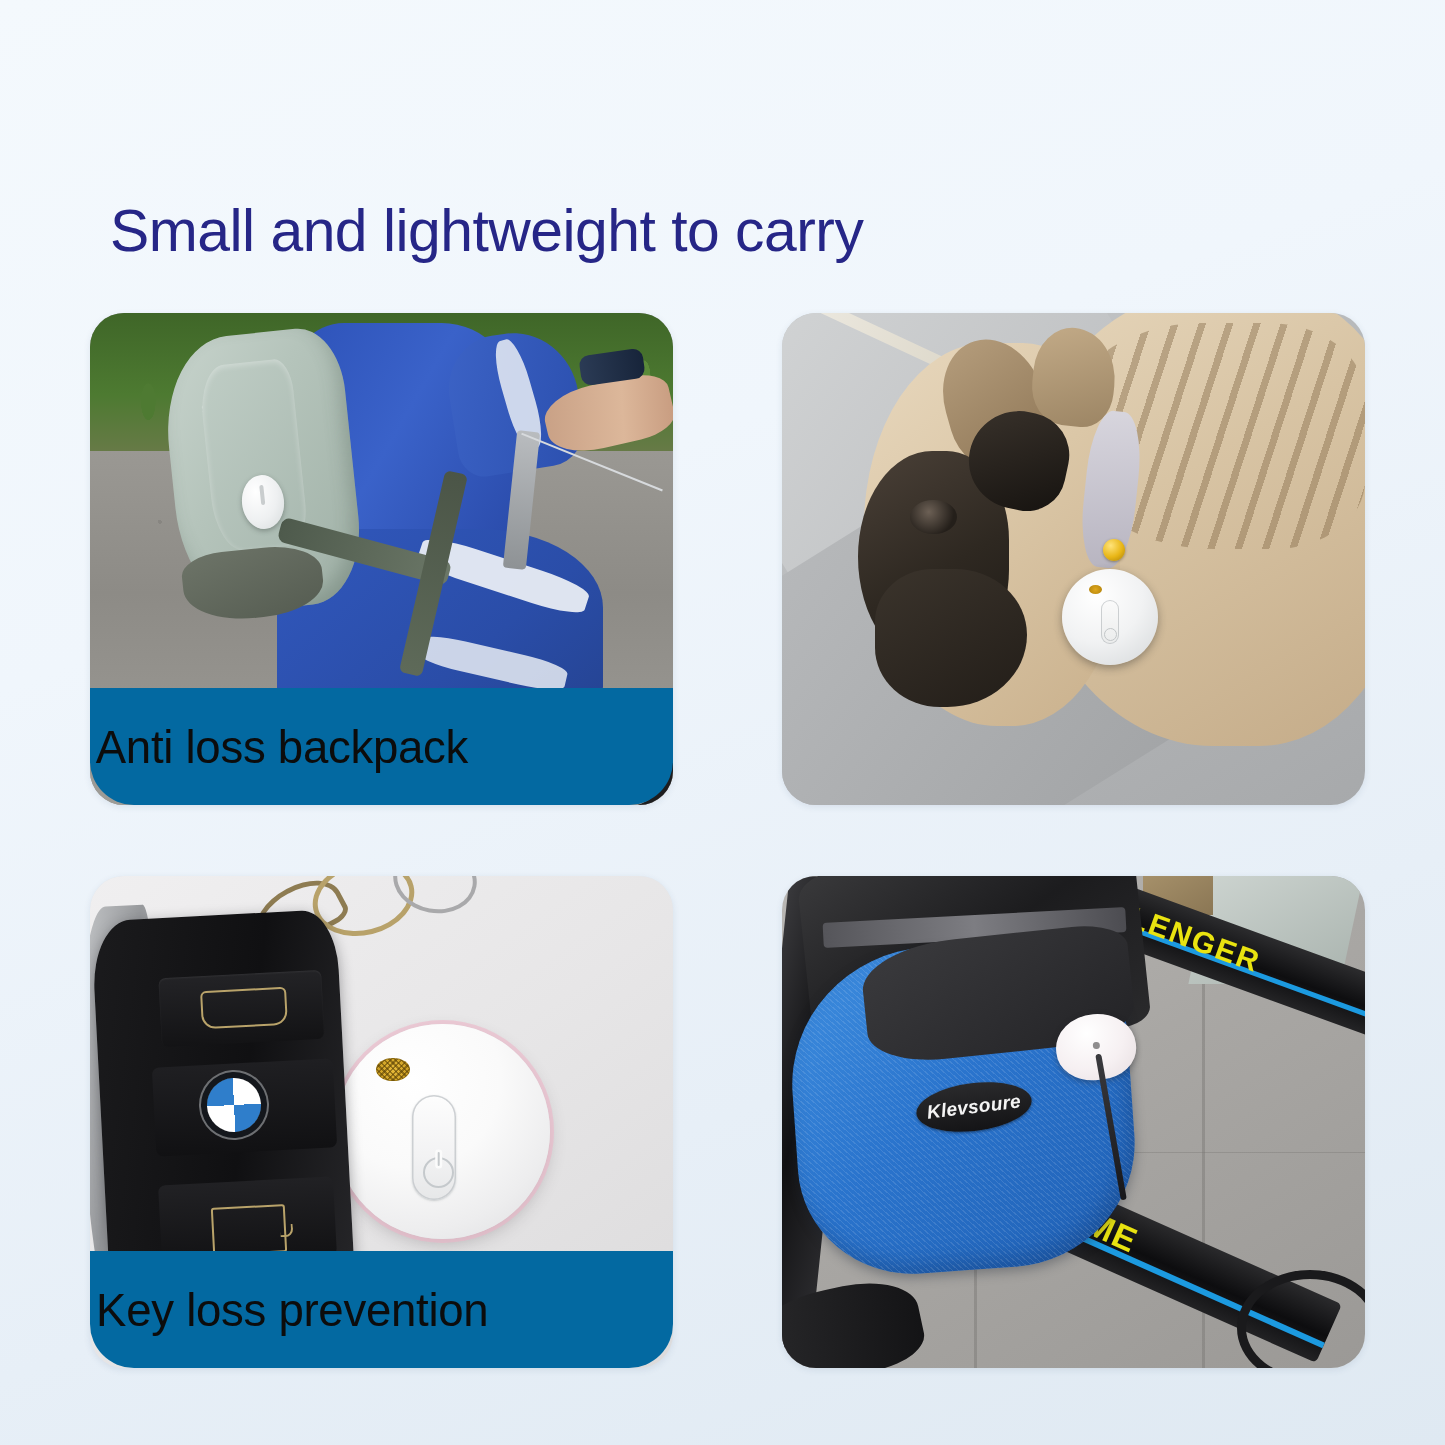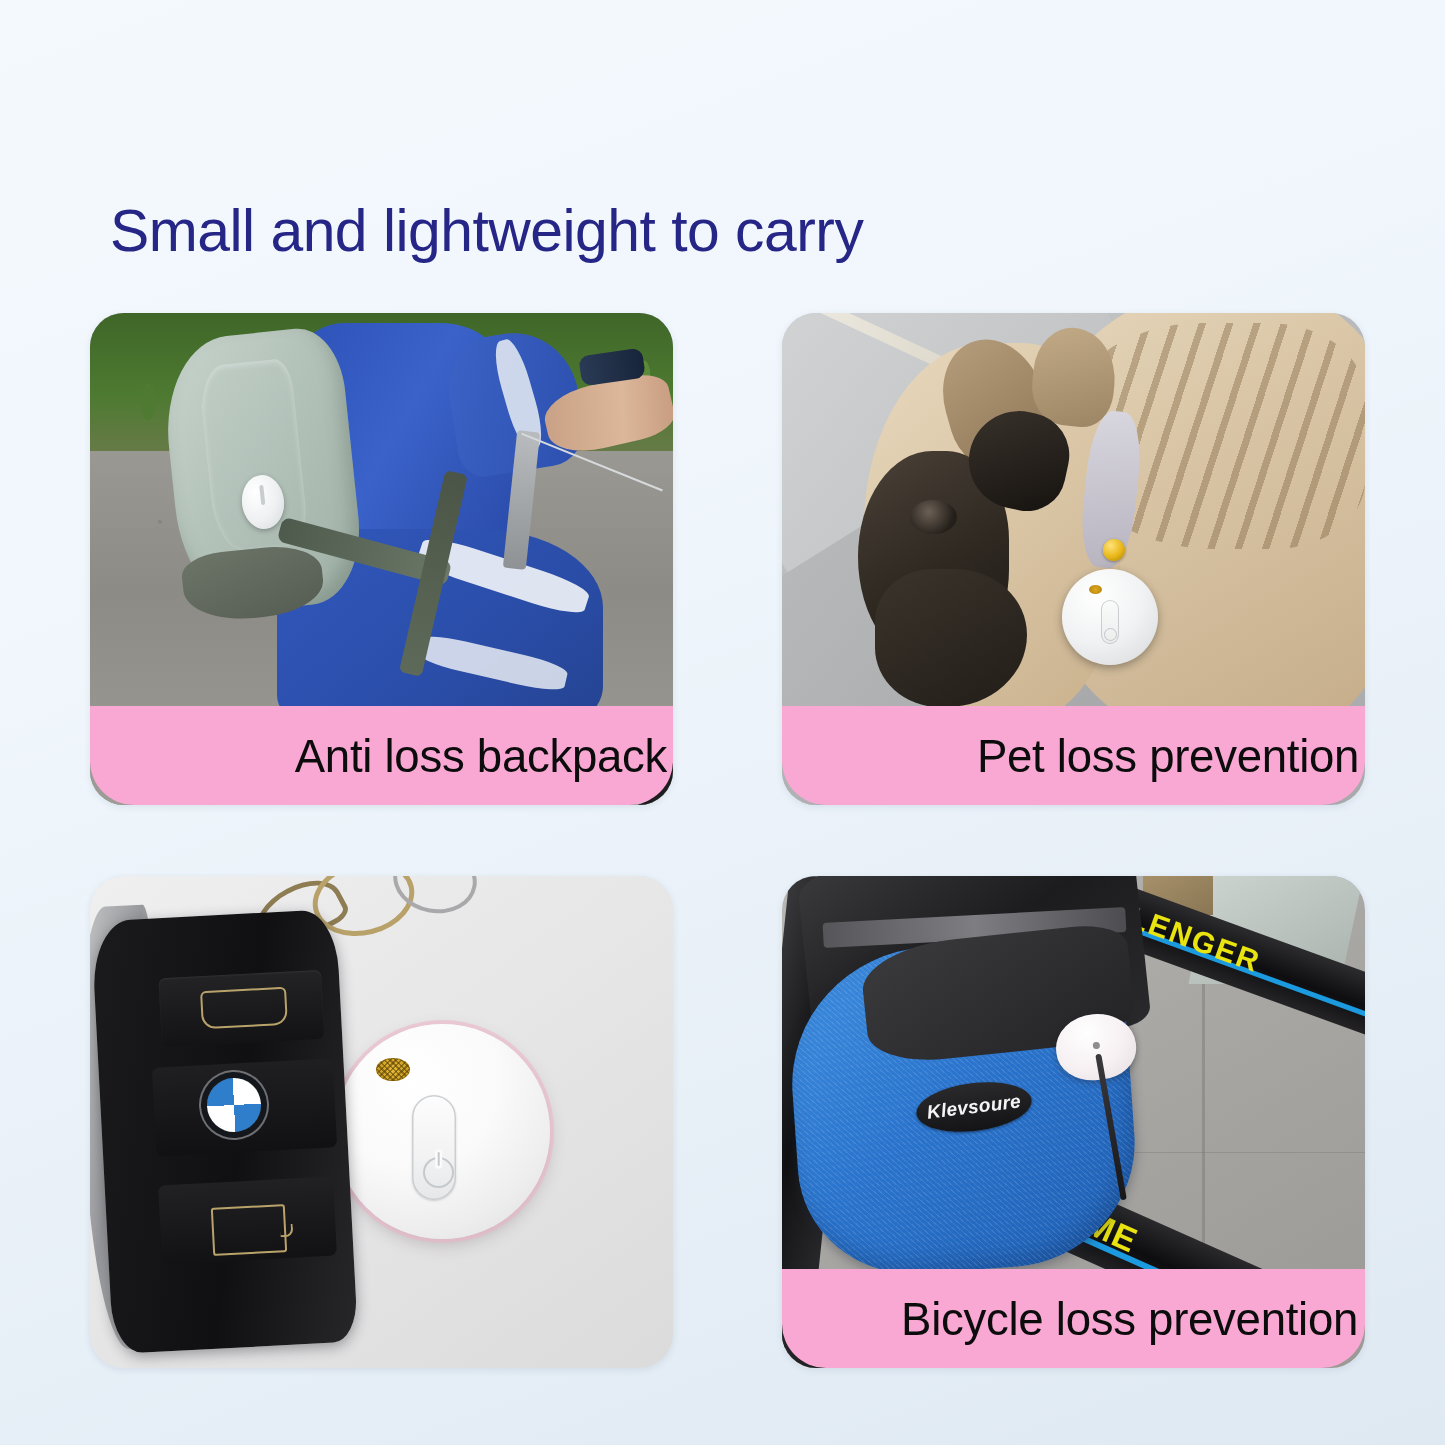--- a/index.html
+++ b/index.html
@@ -81,26 +81,26 @@
   .card-photo {
     position: absolute;
     inset: 0;
     overflow: hidden;
   }
   .caption {
     position: absolute;
     left: 0;
     right: 0;
     bottom: 0;
-    height: 99px;
-    background: #f9a8d4;
+    height: 117px;
+    background: #0369a1;
     border-radius: 0 0 44px 44px;
     display: flex;
     align-items: center;
-    justify-content: flex-end;
+    justify-content: flex-start;
   }
   .caption-text {
     font-size: 47px;
     color: #0c0c0c;
     white-space: nowrap;
     letter-spacing: -0.3px;
     transform-origin: center;
     transform: scaleX(0.97);
   }
 
@@ -635,23 +635,20 @@
           <div class="jowl"></div>
           <div class="collar"></div>
           <div class="bell"></div>
           <div class="tracker2">
             <div class="grille"></div>
             <div class="btn"></div>
             <div class="pwr"></div>
           </div>
         </div>
       </div>
-      <div class="caption">
-        <span class="caption-text">Pet loss prevention</span>
-      </div>
     </div>
 
     <div class="card">
       <div class="card-photo">
         <div class="ph3">
           <div class="ringstem"></div>
           <div class="keyring"></div>
           <div class="ring2"></div>
           <div class="tracker3">
             <div class="grille3"></div>
@@ -660,20 +657,23 @@
           </div>
           <div class="keychrome"></div>
           <div class="keybody"></div>
           <div class="btn-top"></div>
           <div class="icon-trunk"></div>
           <div class="btn-mid"></div>
           <div class="bmw"></div>
           <div class="btn-bot"></div>
           <div class="icon-lock"></div>
         </div>
+      </div>
+      <div class="caption">
+        <span class="caption-text">Key loss prevention</span>
       </div>
     </div>
 
     <div class="card">
       <div class="card-photo">
         <div class="ph4">
           <div class="tile-l"></div>
           <div class="panel"></div>
           <div class="panel2"></div>
           <div class="toptube">
@@ -691,19 +691,16 @@
           <div class="mesh"></div>
           <div class="tracker4"></div>
           <div class="zipper2"></div>
           <div class="badge">
             <span>Klevsoure</span>
           </div>
           <div class="pedalclip"></div>
           <div class="wheelbit"></div>
         </div>
       </div>
-      <div class="caption">
-        <span class="caption-text">Bicycle loss prevention</span>
-      </div>
     </div>
 
   </div>
 </div>
 
 </body></html>

